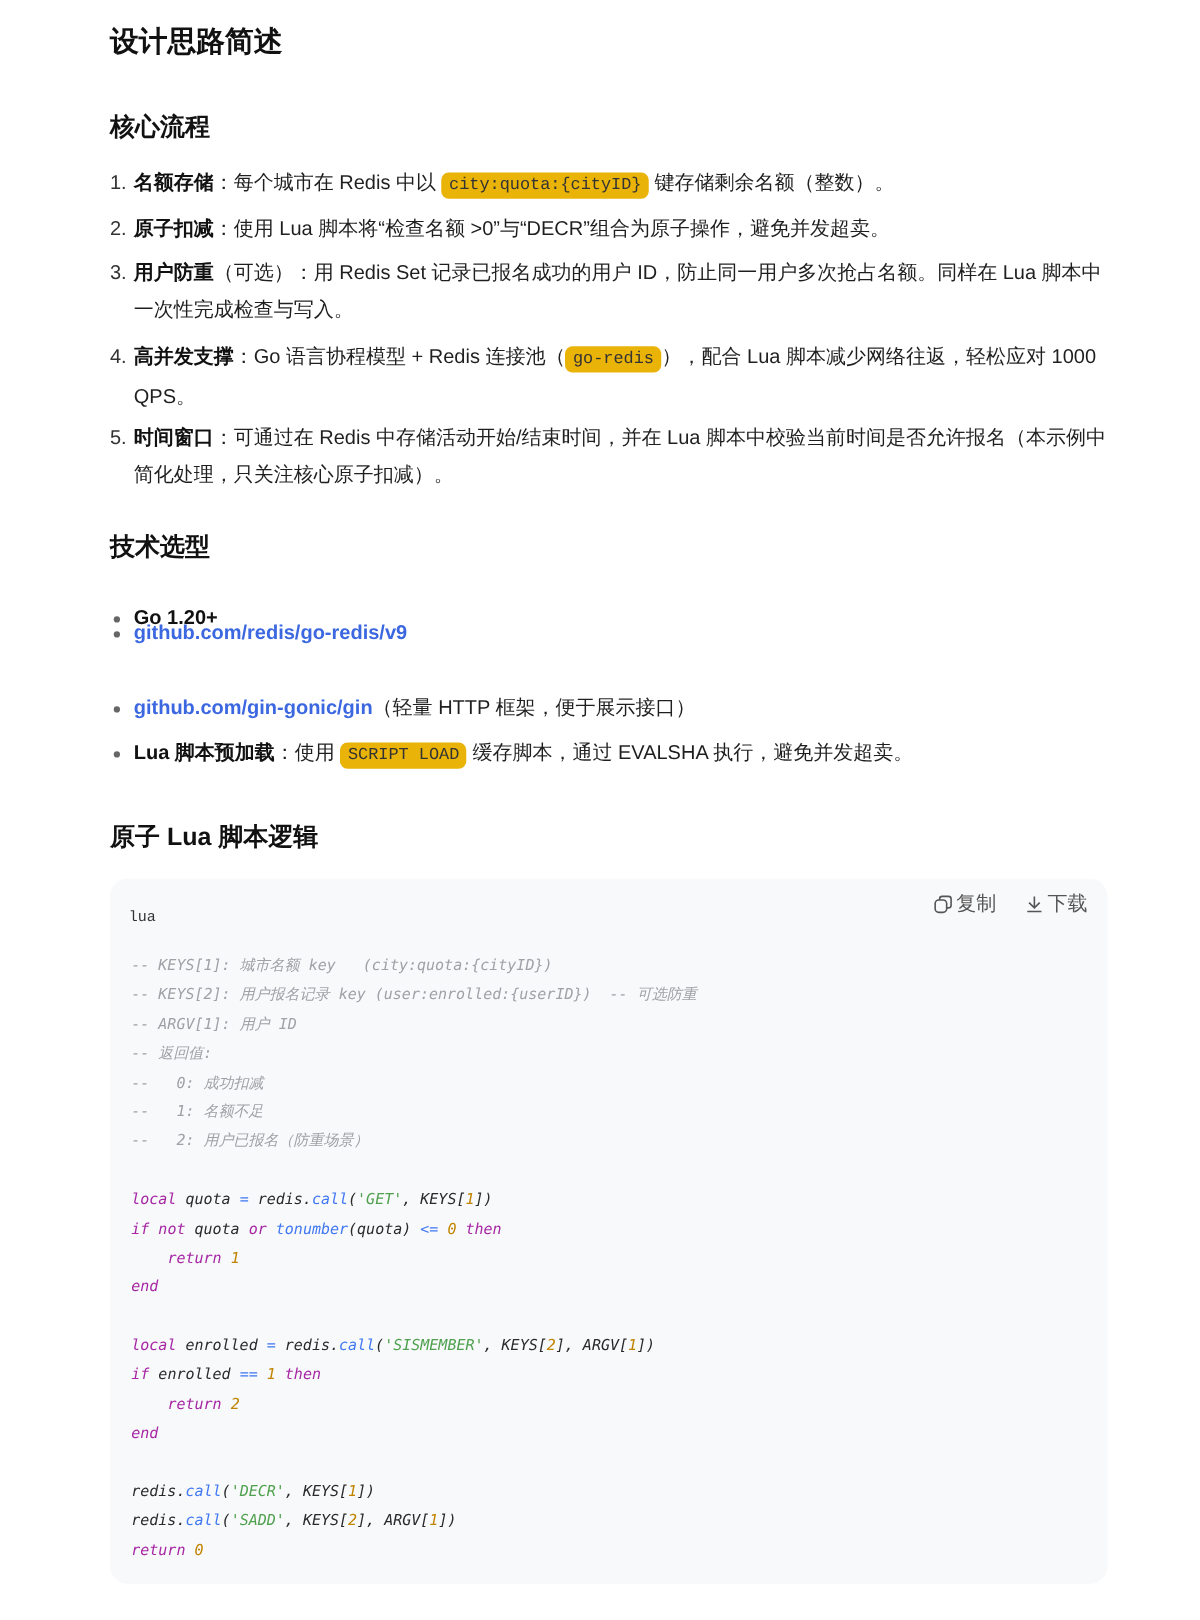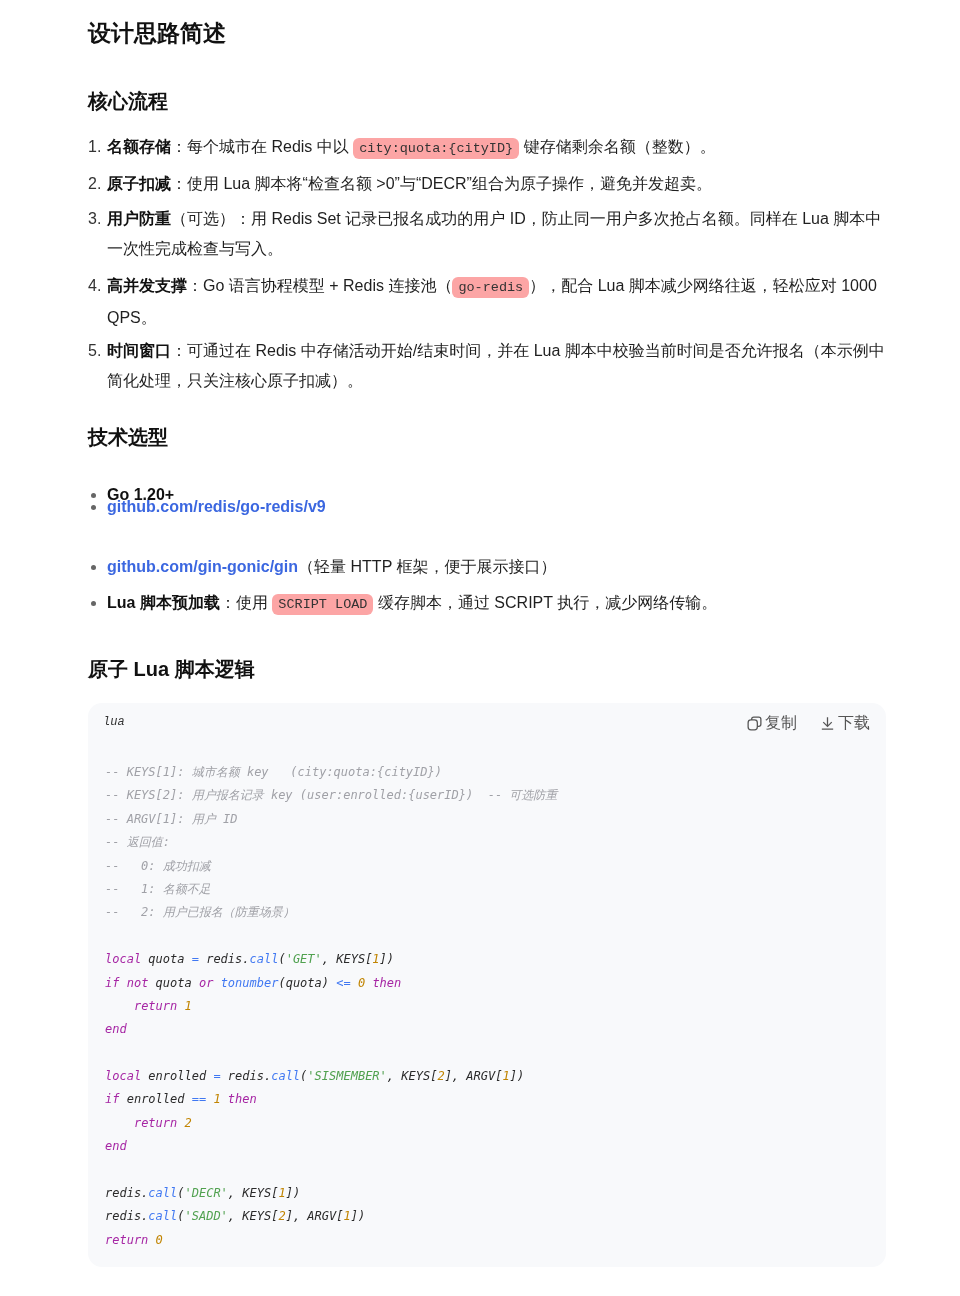--- a/index.html
+++ b/index.html
@@ -10,31 +10,31 @@
   }
   .content { position: absolute; left: 88px; top: 0; width: 800px; }
   h2 { margin: 0; font-size: 23px; font-weight: 700; color: #111; position: absolute; }
   h3 { margin: 0; font-size: 20px; font-weight: 700; color: #111; position: absolute; }
   .ol-item { position: absolute; left: 0; width: 800px; font-size: 16px; line-height: 30px; }
   .ol-item .num { position: absolute; left: 0; top: 0; color: #333; }
   .ol-item .body { margin-left: 19px; }
   b { font-weight: 700; color: #111; }
   code.inline {
     font-family: "Liberation Mono", "DejaVu Sans Mono", monospace;
-    font-size: 13.5px; background: #fca5a5; border-radius: 6px; padding: 3px 6px; color: #333;
+    font-size: 13.5px; background: #eab308; border-radius: 6px; padding: 3px 6px; color: #333;
   }
   .ul-item { position: absolute; left: 0; width: 800px; font-size: 16px; line-height: 26px; }
   .ul-item .dot { position: absolute; left: 3px; top: 11px; width: 5px; height: 5px; border-radius: 50%; background: #666; }
   .ul-item .body { margin-left: 19px; }
   a.link { color: #3b67e0; text-decoration: none; font-weight: 700; }
   .codeblock {
     position: absolute; left: 0; top: 703px; width: 798px; height: 564px;
     background: #f8f9fb; border-radius: 14px;
   }
-  .cb-lang { position: absolute; left: 15px; top: 12px; font-family: "Liberation Mono", "DejaVu Sans Mono", monospace; font-size: 12px; color: #333; font-style: italic; }
+  .cb-lang { position: absolute; left: 15px; top: 24px; font-family: "Liberation Mono", "DejaVu Sans Mono", monospace; font-size: 12px; color: #333; }
   .cb-actions { position: absolute; right: 16px; top: 10px; display: flex; gap: 22px; font-size: 16px; color: #555; }
   .cb-btn { display: flex; align-items: center; gap: 2px; cursor: pointer; }
   .cb-btn svg { width: 17px; height: 17px; }
   pre.code {
     position: absolute; left: 17px; top: 58px; margin: 0;
     font-family: "DejaVu Sans Mono", "Liberation Mono", monospace; font-size: 12px; line-height: 23.4px; color: #2a2a2a;
   }
   .line { display: block; height: 23.4px; white-space: pre; font-style: italic; }
   .c { color: #a0a1a7; font-style: italic; }
   .k { color: #a626a4; }
@@ -81,21 +81,21 @@
   <div class="ul-item" style="top:494px;">
     <span class="dot"></span>
     <div class="body"><a class="link" href="#">github.com/redis/go-redis/v9</a></div>
   </div>
   <div class="ul-item" style="top:554px;">
     <span class="dot"></span>
     <div class="body"><a class="link" href="#">github.com/gin-gonic/gin</a><span>（轻量 HTTP 框架，便于展示接口）</span></div>
   </div>
   <div class="ul-item" style="top:590px;">
     <span class="dot"></span>
-    <div class="body"><b>Lua 脚本预加载</b><span>：</span><span>使用 </span><code class="inline">SCRIPT LOAD</code><span> 缓存脚本，通过 SCRIPT 执行，减少网络传输。</span></div>
+    <div class="body"><b>Lua 脚本预加载</b><span>：</span><span>使用 </span><code class="inline">SCRIPT LOAD</code><span> 缓存脚本，通过 EVALSHA 执行，避免并发超卖。</span></div>
   </div>
 
   <h3 style="top:656px;">原子 Lua 脚本逻辑</h3>
 
   <div class="codeblock">
     <span class="cb-lang">lua</span>
     <div class="cb-actions">
       <div class="cb-btn">
         <svg viewBox="0 0 24 24" fill="none" stroke="#555" stroke-width="1.8">
             <rect x="3" y="7" width="13" height="14" rx="4"></rect>

